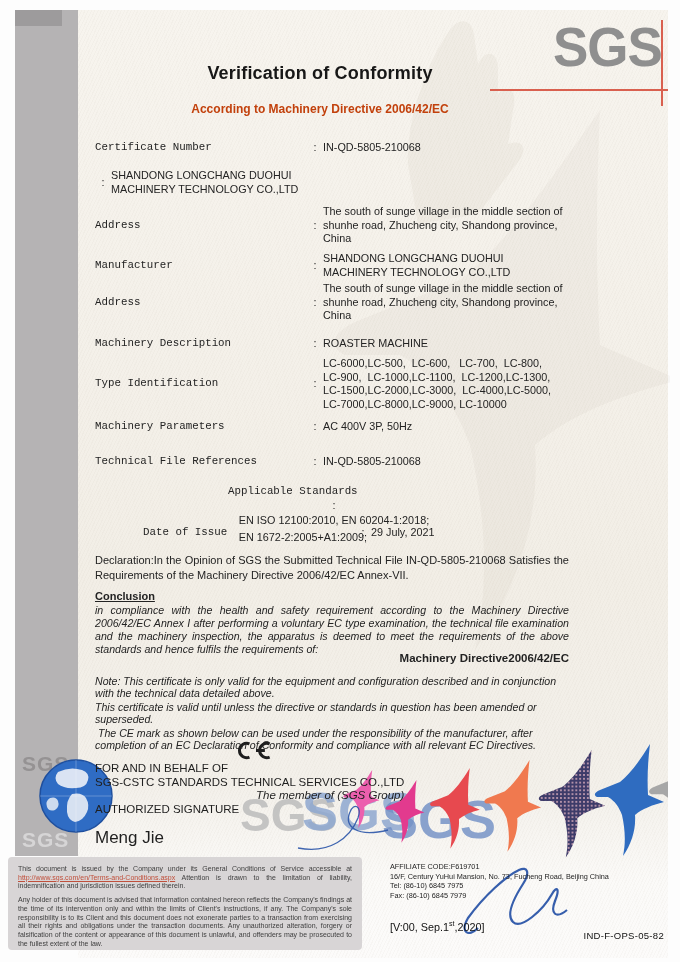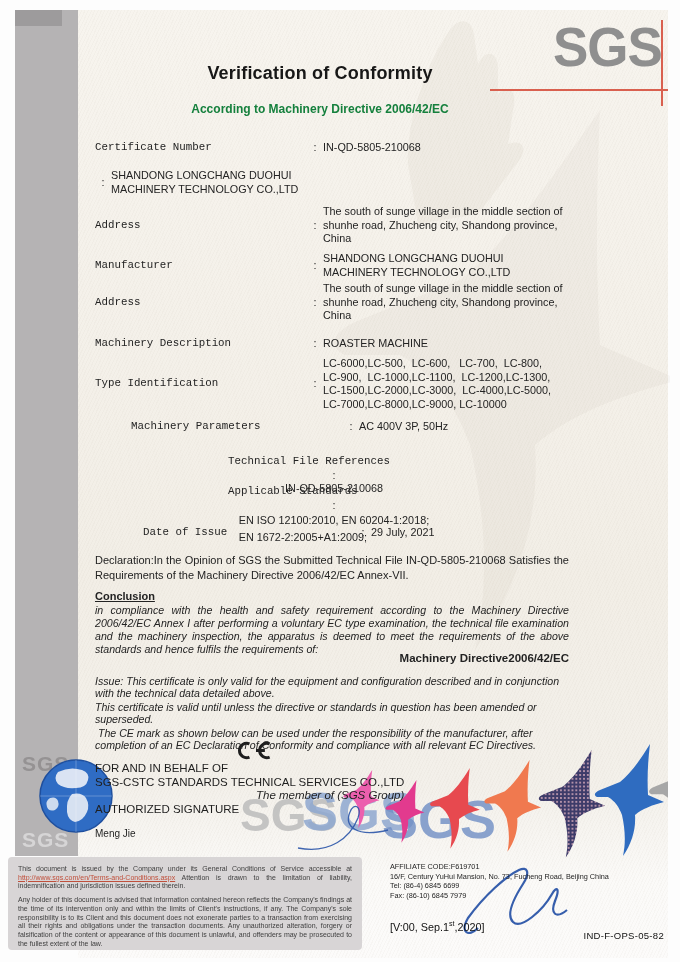--- a/index.html
+++ b/index.html
@@ -9,40 +9,40 @@
   .strip-dark{position:absolute;left:0;top:0;width:47px;height:16px;background:rgba(0,0,0,0.13);}
   .strip-sgs{position:absolute;left:7px;font-weight:bold;font-size:21px;letter-spacing:1px;}
   .strip-sgs.one{top:742px;color:rgba(88,86,87,0.35);}
   .strip-sgs.two{top:818px;color:rgba(255,255,255,0.45);}
   .paper{position:absolute;left:78px;top:10px;width:590px;height:948px;
     background:linear-gradient(180deg,#f7f4ee 0%,#f2eee6 60%,#f3f0ea 82%,#fbfaf8 92%,#fcfbfa 100%);}
   .paper::after{content:"";position:absolute;inset:0;
     background:repeating-linear-gradient(115deg,rgba(175,165,150,0.06) 0 1px,transparent 1px 3px);pointer-events:none;}
   .wm{position:absolute;pointer-events:none;}
   .title{position:absolute;left:90px;top:63px;width:460px;text-align:center;font-size:18px;font-weight:bold;color:#171717;letter-spacing:.2px;}
-  .subtitle{position:absolute;left:90px;top:102px;width:460px;text-align:center;font-size:12px;font-weight:bold;color:#15803d;}
+  .subtitle{position:absolute;left:90px;top:102px;width:460px;text-align:center;font-size:12px;font-weight:bold;color:#c2410c;}
   .logo{position:absolute;left:553px;top:20px;font-size:53px;font-weight:bold;color:#8f8f8f;letter-spacing:-1px;transform:scaleY(1.06);line-height:1;}
   .redline-h{position:absolute;left:490px;top:89px;width:178px;height:2px;background:#d9604f;}
   .redline-v{position:absolute;left:661px;top:20px;width:2px;height:86px;background:#d9604f;}
   .row{position:absolute;left:95px;width:478px;display:flex;align-items:center;font-size:10.8px;line-height:13.5px;color:#232323;}
   .row .lbl{width:212px;flex:none;font-family:Liberation Mono, monospace;}
   .row .colon{width:16px;flex:none;text-align:center;}
   .row .val{flex:1;white-space:pre-wrap;}
   .row.std .val{line-height:16.5px;}
   .para{position:absolute;left:95px;width:474px;color:#232323;}
   .decl{top:553px;font-size:11px;line-height:15px;text-align:justify;}
   .concl-h{top:590px;font-size:11px;font-weight:bold;text-decoration:underline;}
   .concl-b{top:604px;font-size:10.6px;line-height:13px;font-style:italic;text-align:justify;}
   .concl-d{top:652px;font-size:11.5px;font-weight:bold;text-align:right;}
   .notes{top:676px;font-size:10.6px;line-height:11.9px;font-style:italic;}
   .notes p{margin:0 0 2px 0;white-space:pre-wrap;}
   .ce{position:absolute;left:234px;top:739px;}
   .signblock{position:absolute;left:95px;top:762px;font-size:11.5px;line-height:13.6px;color:#1f1f1f;z-index:4;}
   .signblock .it{font-style:italic;text-align:right;}
-  .signname{position:absolute;left:95px;top:828px;font-size:10px;color:#1f1f1f;z-index:4;}
+  .signname{position:absolute;left:95px;top:828px;font-size:17px;color:#1f1f1f;z-index:4;}
   .wm-sgs{position:absolute;font-weight:bold;z-index:1;line-height:1;}
   .wm-sgs.g{left:240px;top:792px;font-size:46px;color:#bcbcbc;opacity:.85;}
   .wm-sgs.b1{left:302px;top:784px;font-size:54px;color:#8fa8d0;opacity:.85;}
   .wm-sgs.b2{left:382px;top:792px;font-size:54px;color:#6f8ec5;opacity:.8;}
   .birds{position:absolute;left:340px;top:736px;z-index:2;}
   .globe{position:absolute;left:38px;top:758px;z-index:3;}
   .sig-svg{position:absolute;inset:0;z-index:5;pointer-events:none;}
   .legal{position:absolute;left:8px;top:857px;width:354px;height:93px;background:#d8d5d6;border-radius:4px;
     padding:8px 10px;box-sizing:border-box;font-size:7px;line-height:8.7px;color:#3e3e3e;text-align:justify;z-index:6;}
   .legal p{margin:0 0 5px 0;}
@@ -112,26 +112,26 @@
       <span class="val">ROASTER MACHINE</span>
   </div>
   <div class="row" style="top:357px;">
     <span class="lbl">Type Identification</span>
       <span class="colon">:</span>
       <span class="val">LC-6000,LC-500,  LC-600,   LC-700,  LC-800,
 LC-900,  LC-1000,LC-1100,  LC-1200,LC-1300,
 LC-1500,LC-2000,LC-3000,  LC-4000,LC-5000,
 LC-7000,LC-8000,LC-9000, LC-10000</span>
   </div>
-  <div class="row" style="top:420px;margin-left:36px;">
+  <div class="row" style="top:420px;">
     <span class="lbl">Machinery Parameters</span>
       <span class="colon">:</span>
       <span class="val">AC 400V 3P, 50Hz</span>
   </div>
-  <div class="row" style="top:455px;flex-direction:column;">
+  <div class="row" style="top:455px;">
     <span class="lbl">Technical File References</span>
       <span class="colon">:</span>
       <span class="val">IN-QD-5805-210068</span>
   </div>
   <div class="row std" style="top:485px;flex-direction:column;">
     <span class="lbl">Applicable Standards</span>
       <span class="colon">:</span>
       <span class="val">EN ISO 12100:2010, EN 60204-1:2018;
 EN 1672-2:2005+A1:2009;</span>
   </div>
@@ -140,21 +140,21 @@
       <span class="colon">:</span>
       <span class="val">29 July, 2021</span>
   </div>
 
   <div class="para decl">Declaration:In the Opinion of SGS the Submitted Technical File IN-QD-5805-210068 Satisfies the Requirements of the Machinery Directive 2006/42/EC Annex-VII.</div>
   <div class="para concl-h">Conclusion</div>
   <div class="para concl-b">in compliance with the health and safety requirement according to the Machinery Directive 2006/42/EC Annex I after performing a voluntary EC type examination, the technical file examination and the machinery inspection, the apparatus is deemed to meet the requirements of the above standards and hence fulfils the requirements of:</div>
   <div class="para concl-d">Machinery Directive2006/42/EC</div>
 
   <div class="para notes">
-    <p>Issue: This certificate is only valid for the equipment and configuration described and in conjunction with the technical data detailed above.</p>
+    <p>Note: This certificate is only valid for the equipment and configuration described and in conjunction with the technical data detailed above.</p>
     <p>This certificate is valid until unless the directive or standards in question has been amended or superseded.</p>
     <p> The CE mark as shown below can be used under the responsibility of the manufacturer, after completion of an EC Declaration of Conformity and compliance with all relevant EC Directives.</p>
   </div>
 
   <div class="ce">
     <svg width="38" height="23" viewBox="0 0 64 30">
       <path d="M26,4 A12,12 0 1 0 26,26" fill="none" stroke="#1f1f1f" stroke-width="5"></path>
       <path d="M60,4 A12,12 0 1 0 60,26" fill="none" stroke="#1f1f1f" stroke-width="5"></path>
       <line x1="37" y1="15" x2="52" y2="15" stroke="#1f1f1f" stroke-width="5"></line>
     </svg>
@@ -206,21 +206,21 @@
   </svg>
 
   <div class="legal">
     <p><span>This document is issued by the Company under its General Conditions of Service accessible at </span><a href="#">http://www.sgs.com/en/Terms-and-Conditions.aspx</a><span> Attention is drawn to the limitation of liability, indemnification and jurisdiction issues defined therein.</span></p>
     <p>Any holder of this document is advised that information contained hereon reflects the Company's findings at the time of its intervention only and within the limits of Client's instructions, if any. The Company's sole responsibility is to its Client and this document does not exonerate parties to a transaction from exercising all their rights and obligations under the transaction documents. Any unauthorized alteration, forgery or falsification of the content or appearance of this document is unlawful, and offenders may be prosecuted to the fullest extent of the law.</p>
   </div>
 
   <div class="affil">
     <div>AFFILIATE CODE:F619701</div>
     <div>16/F, Century YuHui Mansion, No. 73, Fucheng Road, Beijing China</div>
-    <div>Tel: (86-4) 6845 6699</div>
+    <div>Tel: (86-10) 6845 7975</div>
     <div>Fax: (86-10) 6845 7979</div>
   </div>
 
   <div class="version"><span>[V:00, Sep.1</span><sup>st</sup><span>,2020]</span></div>
 
   <div class="doccode">IND-F-OPS-05-82</div>
 
 </div>
 
 </body></html>

